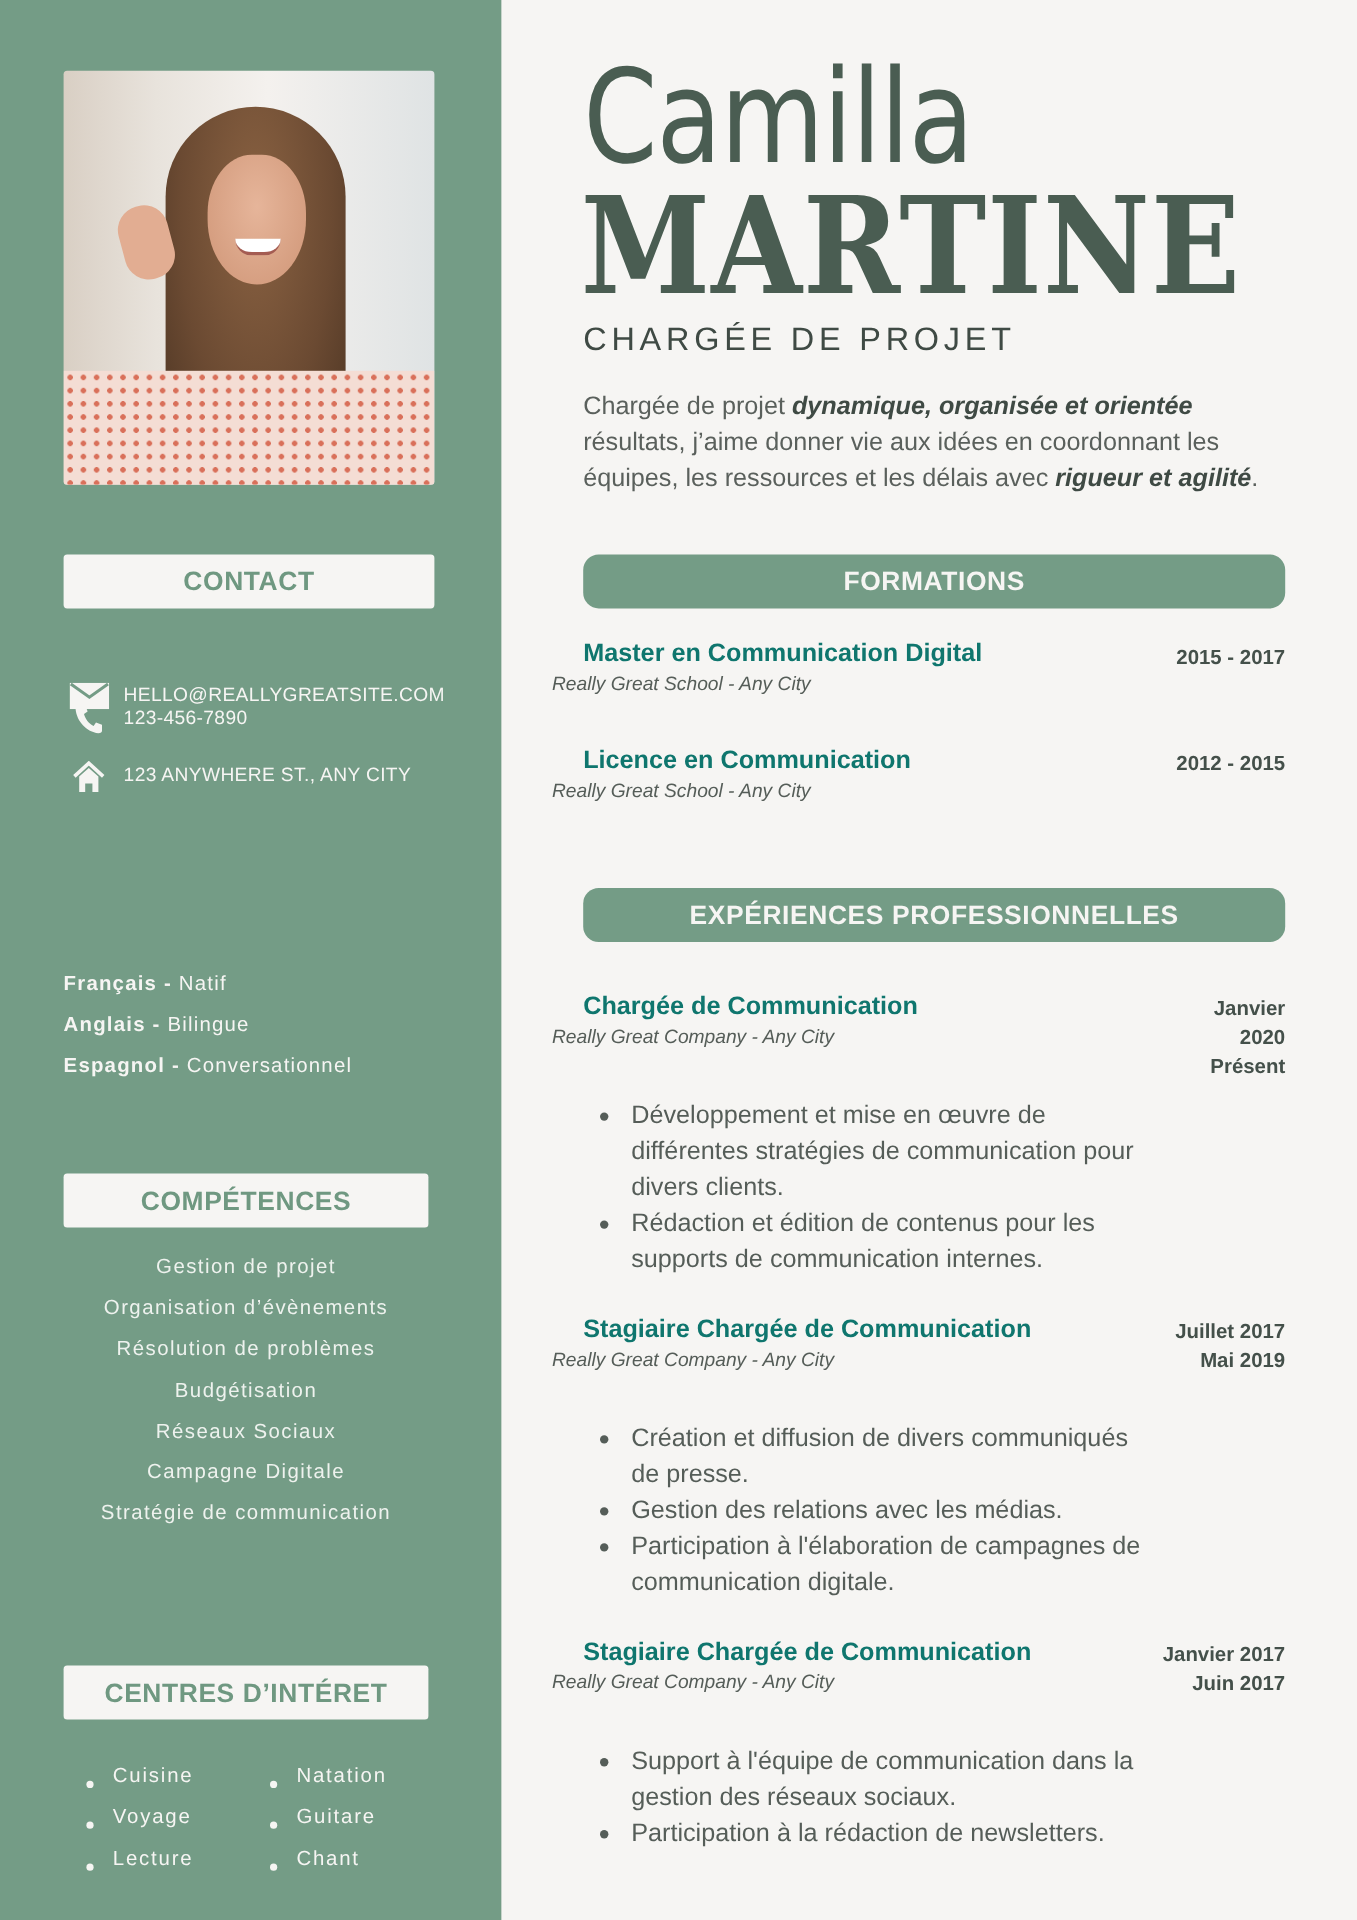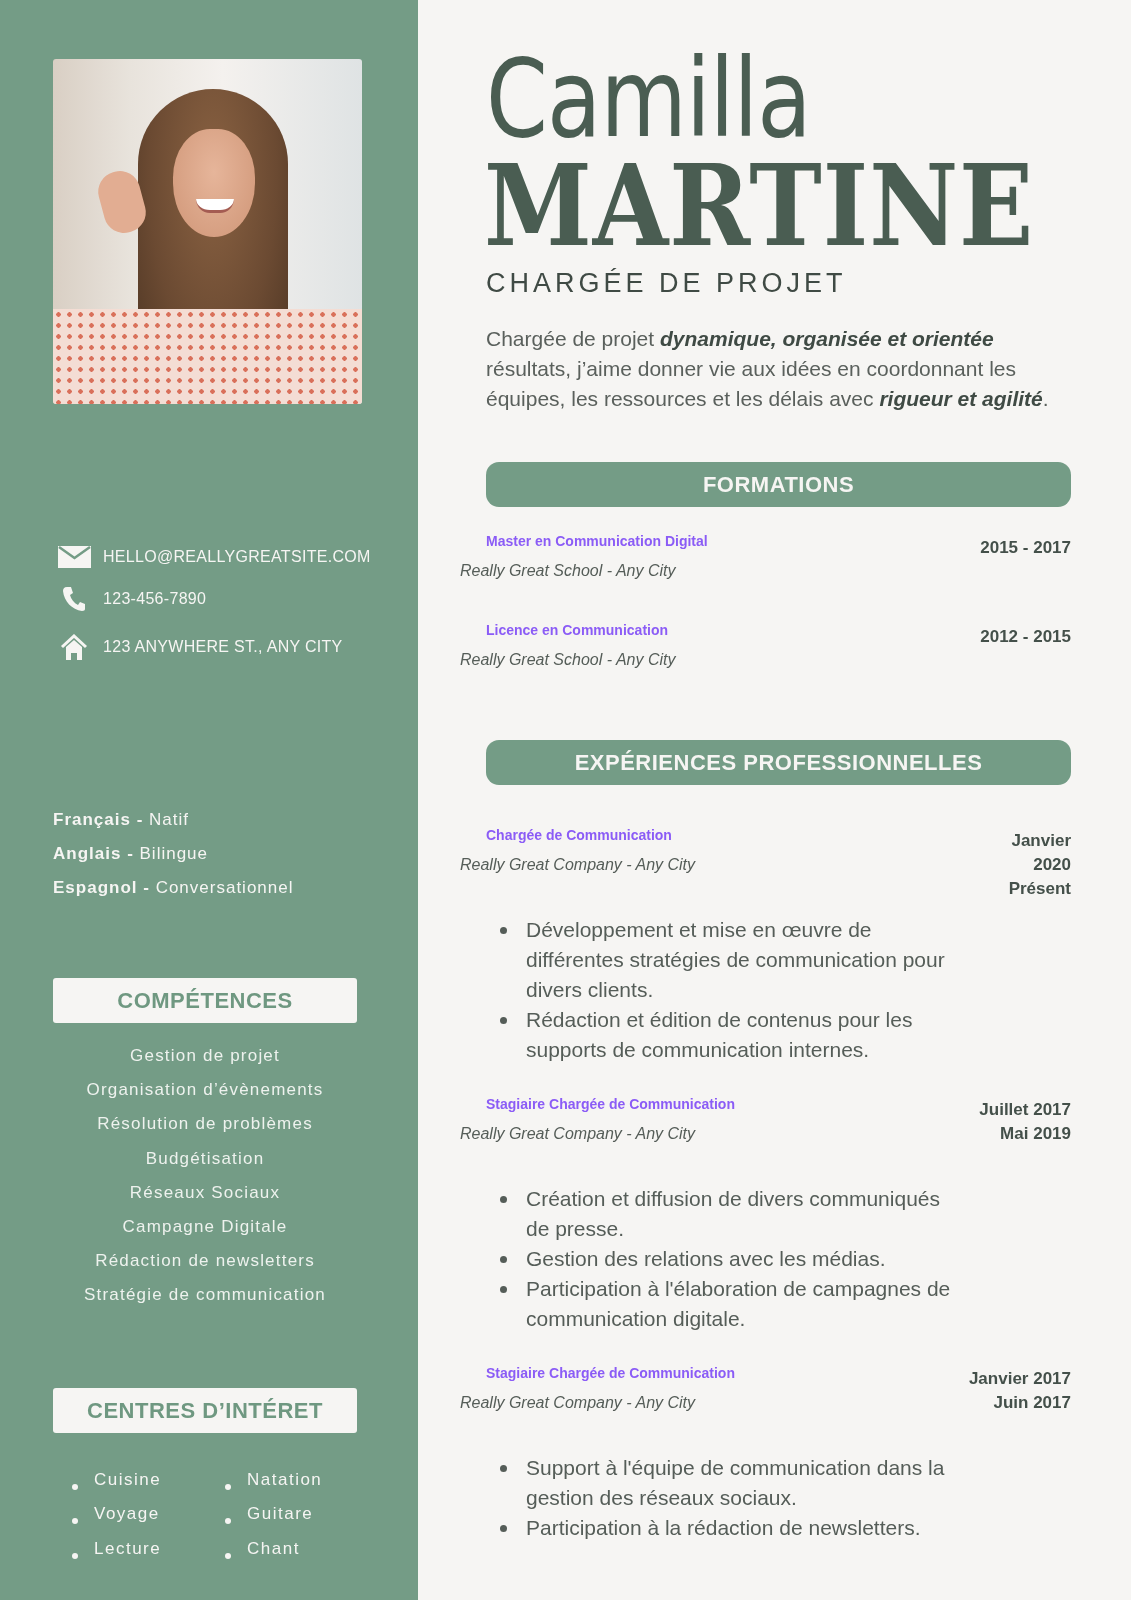--- a/index.html
+++ b/index.html
@@ -41,42 +41,43 @@
 
   .first-name { position: absolute; left: 486px; top: 36px; font-size: 108px; font-weight: normal; color: #4a5d52; letter-spacing: -1px; font-family: "DejaVu Sans", sans-serif; transform: scaleX(0.82); transform-origin: left; -webkit-text-stroke: 0; }
   .last-name { position: absolute; left: 484px; top: 140px; font-family: "DejaVu Serif", serif; font-weight: bold; font-size: 112px; color: #4a5d52; letter-spacing: 1px; transform: scaleX(0.87); transform-origin: left; }
   .job-title { position: absolute; left: 486px; top: 268px; font-size: 27px; letter-spacing: 4px; color: #3f4a44; }
   .summary { position: absolute; left: 486px; top: 324px; width: 590px; font-size: 21px; line-height: 30px; color: #5a605c; }
   .summary b { font-weight: bold; font-style: italic; color: #3f4a44; }
 
   .main-header { position: absolute; left: 486px; width: 585px; height: 45px; background: #749c86; border-radius: 13px;
     display: flex; align-items: center; justify-content: center; color: #f6f5f3; font-weight: bold; font-size: 22px; letter-spacing: 0.5px; }
 
-  .entry-title { position: absolute; left: 486px; font-size: 14px; font-weight: bold; color: #8b5cf6; }
+  .entry-title { position: absolute; left: 486px; font-size: 21px; font-weight: bold; color: #0f766e; }
   .entry-sub { position: absolute; left: 460px; font-size: 16px; font-style: italic; color: #555d58; }
   .entry-date { position: absolute; right: 60px; text-align: right; font-size: 17px; font-weight: bold; color: #44504a; line-height: 24px; }
 
   .bullets { position: absolute; left: 496px; width: 460px; font-size: 21px; line-height: 30px; color: #555d58; list-style: none; }
   .bullets li { position: relative; padding-left: 30px; }
   .bullets li::before { content: ""; position: absolute; left: 4px; top: 12px; width: 7px; height: 7px; border-radius: 50%; background: #555d58; }
 </style>
 </head>
 <body>
 
 <div class="sidebar">
   <div class="photo" title="Portrait photo of smiling woman in polka dot blouse">
     <div class="hair"></div>
     <div class="face"></div>
     <div class="smile"></div>
     <div class="hand"></div>
     <div class="blouse"></div>
   </div>
 
-
-  <div class="contact-row" style="top:544px;">
+  <div class="side-header" style="left:53px; top:462px; width:309px;">CONTACT</div>
+
+  <div class="contact-row" style="top:567px;">
     <span class="ic">
       <svg width="33" height="22" viewBox="0 0 33 22">
           <rect x="0" y="0" width="33" height="22" fill="#f6f5f3"></rect>
           <polyline points="1,1 16.5,12 32,1" fill="none" stroke="#749c86" stroke-width="2.5"></polyline>
         </svg>
     </span>
     <span>HELLO@REALLYGREATSITE.COM</span>
   </div>
   <div class="contact-row" style="top:586px;">
     <span class="ic">
@@ -107,21 +108,20 @@
   </div>
 
   <div class="side-header" style="left:53px; top:978px; width:304px;">COMPÉTENCES</div>
   <div class="skills">
     <div>Gestion de projet</div>
     <div>Organisation d’évènements</div>
     <div>Résolution de problèmes</div>
     <div>Budgétisation</div>
     <div>Réseaux Sociaux</div>
     <div>Campagne Digitale</div>
-    <div>Rédaction de newsletters</div>
     <div>Stratégie de communication</div>
   </div>
 
   <div class="side-header" style="left:53px; top:1388px; width:304px;">CENTRES D’INTÉRET</div>
   <div class="interests" style="left:72px;">
     <div>
         <span class="dot"></span>
         <span>Cuisine</span>
       </div>
     <div>

